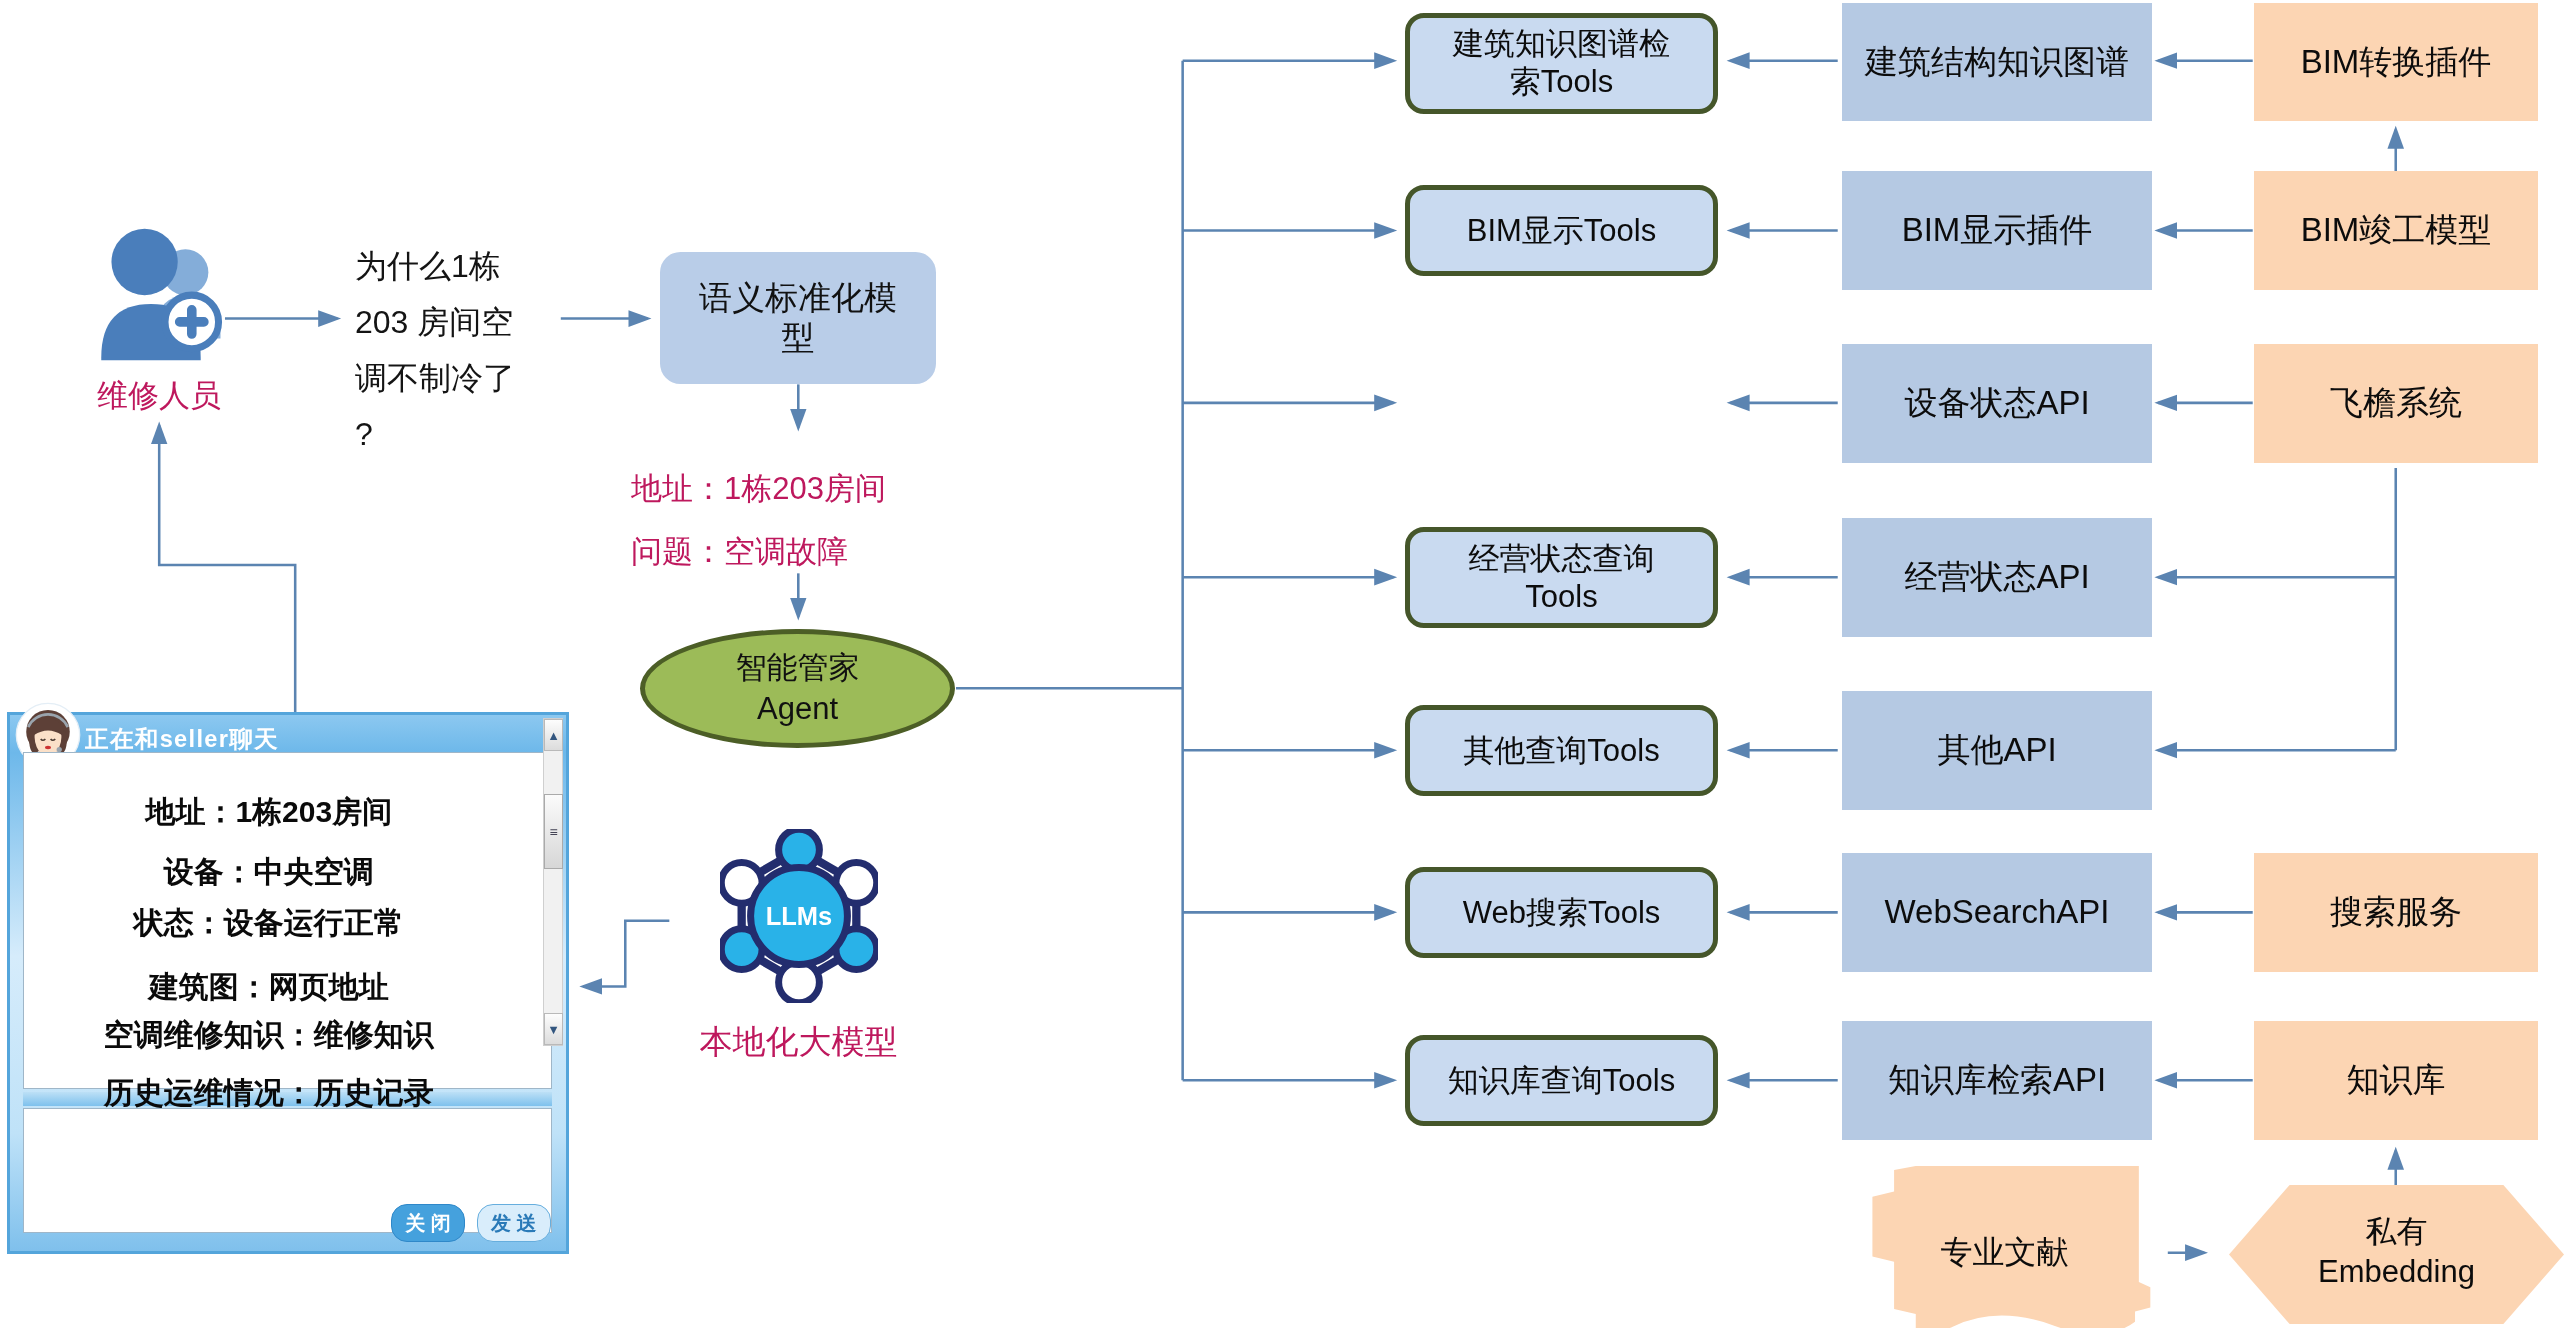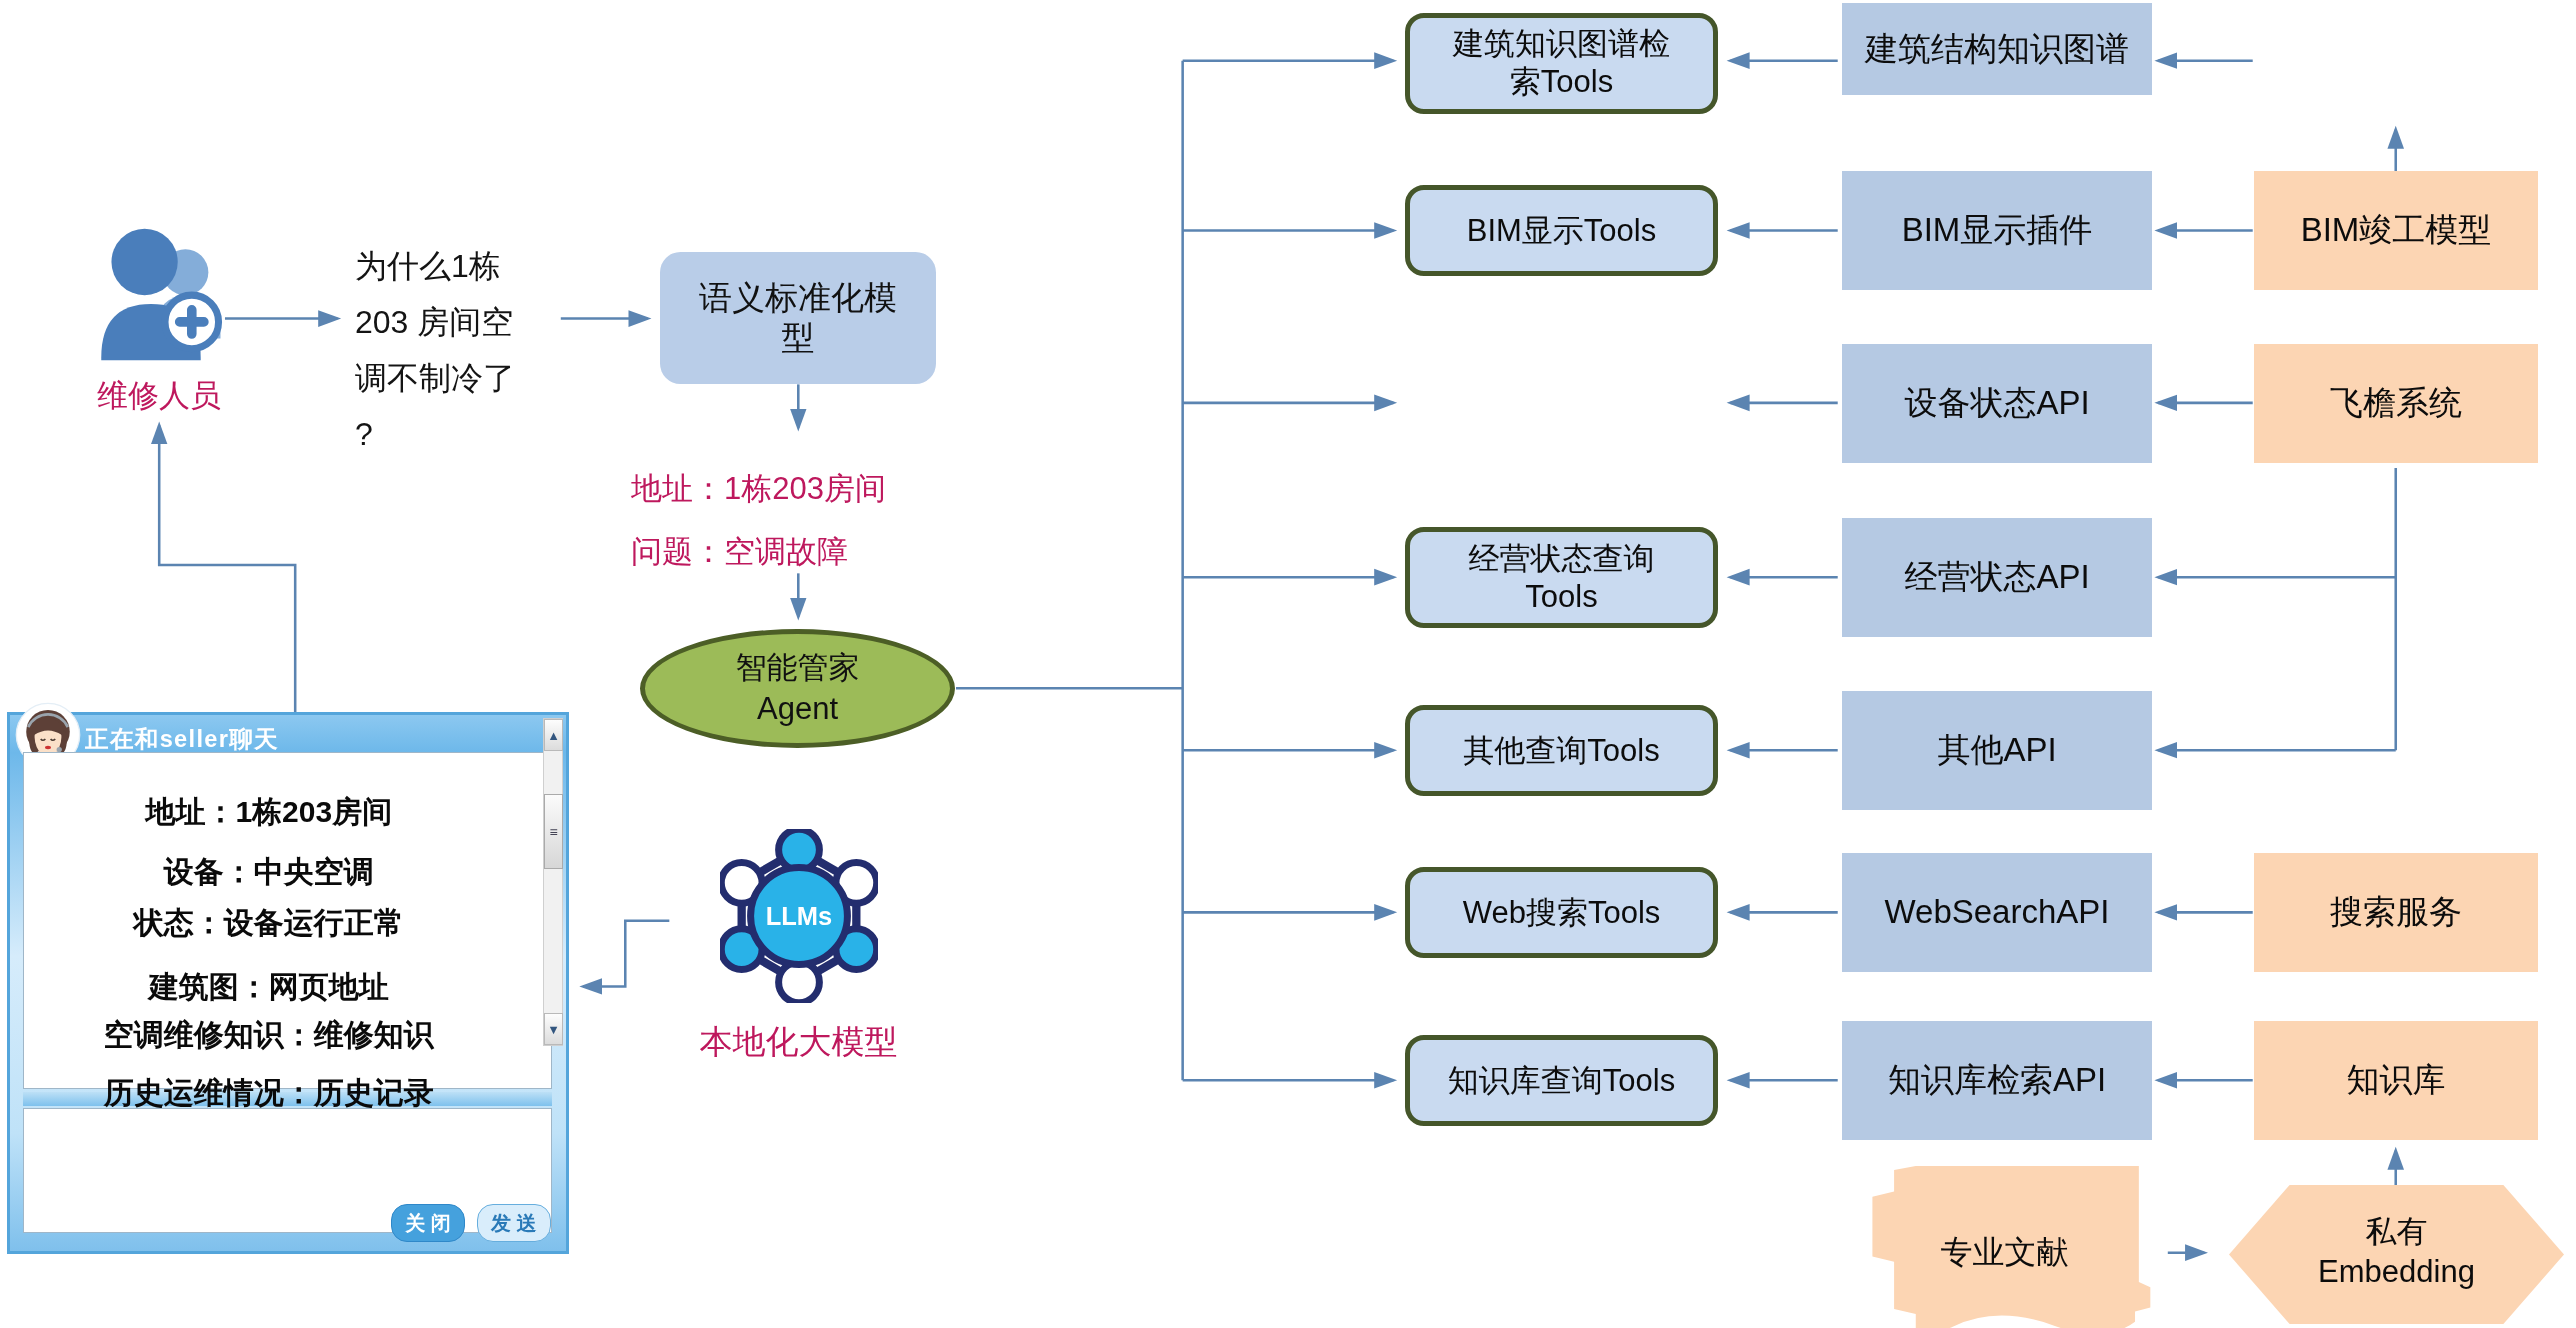--- a/index.html
+++ b/index.html
@@ -202,28 +202,29 @@
     <div class="chat-btn btn-send">发 送</div>
   </div>
 
   <div class="node tool" style="left:1405px;top:12.8px;width:313px;height:101px;">建筑知识图谱检索Tools</div>
   <div class="node tool" style="left:1405px;top:185px;width:313px;height:91px;">BIM显示Tools</div>
   <div class="node tool" style="left:1405px;top:527px;width:313px;height:101px;">经营状态查询Tools</div>
   <div class="node tool" style="left:1405px;top:705px;width:313px;height:91px;">其他查询Tools</div>
   <div class="node tool" style="left:1405px;top:867px;width:313px;height:91px;">Web搜索Tools</div>
   <div class="node tool" style="left:1405px;top:1035px;width:313px;height:91px;">知识库查询Tools</div>
 
-  <div class="node api" style="left:1842px;top:3.2px;width:310px;height:92px;">建筑结构知识图谱</div>
+  <div class="node api" style="left:1842px;top:3.2px;width:310px;height:118px;">建筑结构知识图谱</div>
   <div class="node api" style="left:1842px;top:171px;width:310px;height:119px;">BIM显示插件</div>
   <div class="node api" style="left:1842px;top:344px;width:310px;height:119px;">设备状态API</div>
   <div class="node api" style="left:1842px;top:518px;width:310px;height:119px;">经营状态API</div>
   <div class="node api" style="left:1842px;top:691px;width:310px;height:119px;">其他API</div>
   <div class="node api" style="left:1842px;top:853px;width:310px;height:119px;">WebSearchAPI</div>
   <div class="node api" style="left:1842px;top:1021px;width:310px;height:119px;">知识库检索API</div>
 
+  <div class="node src" style="left:2254px;top:3.2px;width:284px;height:118px;">BIM转换插件</div>
   <div class="node src" style="left:2254px;top:171px;width:284px;height:119px;">BIM竣工模型</div>
   <div class="node src" style="left:2254px;top:344px;width:284px;height:119px;">飞檐系统</div>
   <div class="node src" style="left:2254px;top:853px;width:284px;height:119px;">搜索服务</div>
   <div class="node src" style="left:2254px;top:1021px;width:284px;height:119px;">知识库</div>
 
   <svg style="position:absolute;left:1839px;top:1161px;z-index:2;" width="332" height="167" viewBox="0 0 520 262">
     <path fill="#fcd5b3" d="M120,8 H470 V190 L488,198 V230 L464,236 V252
              Q416,288 336,258 Q248,226 178,260 Q142,276 120,262
              V240 L86,232 V158 L52,150 V56 L86,48 V14 Z"></path>
   </svg>

